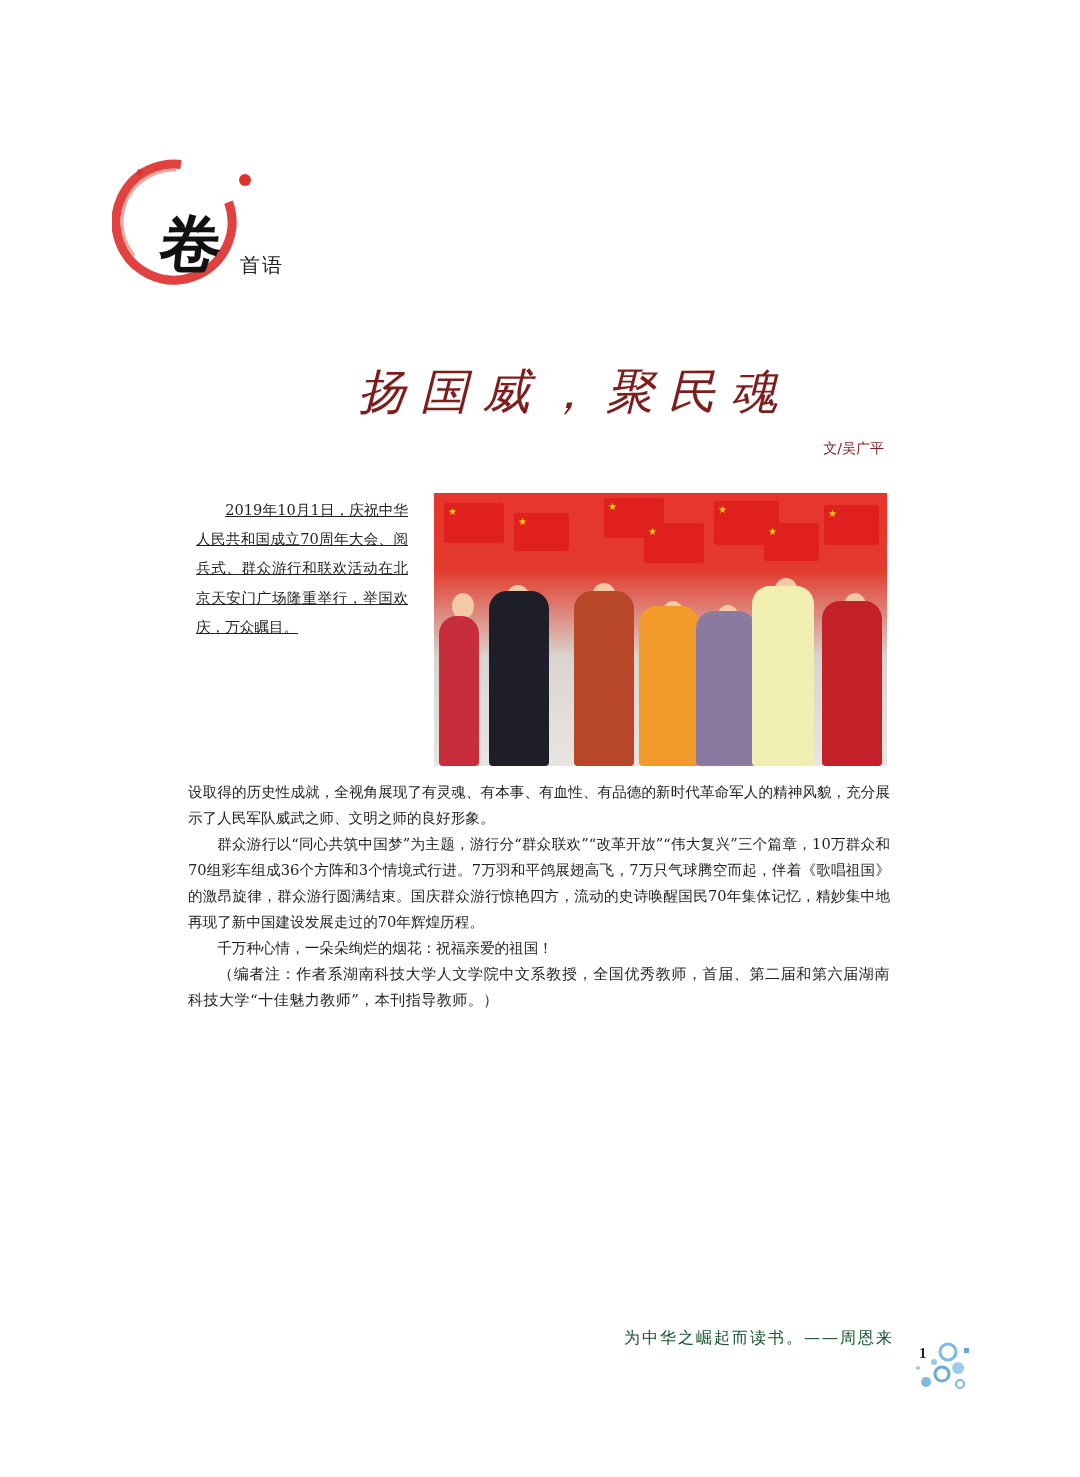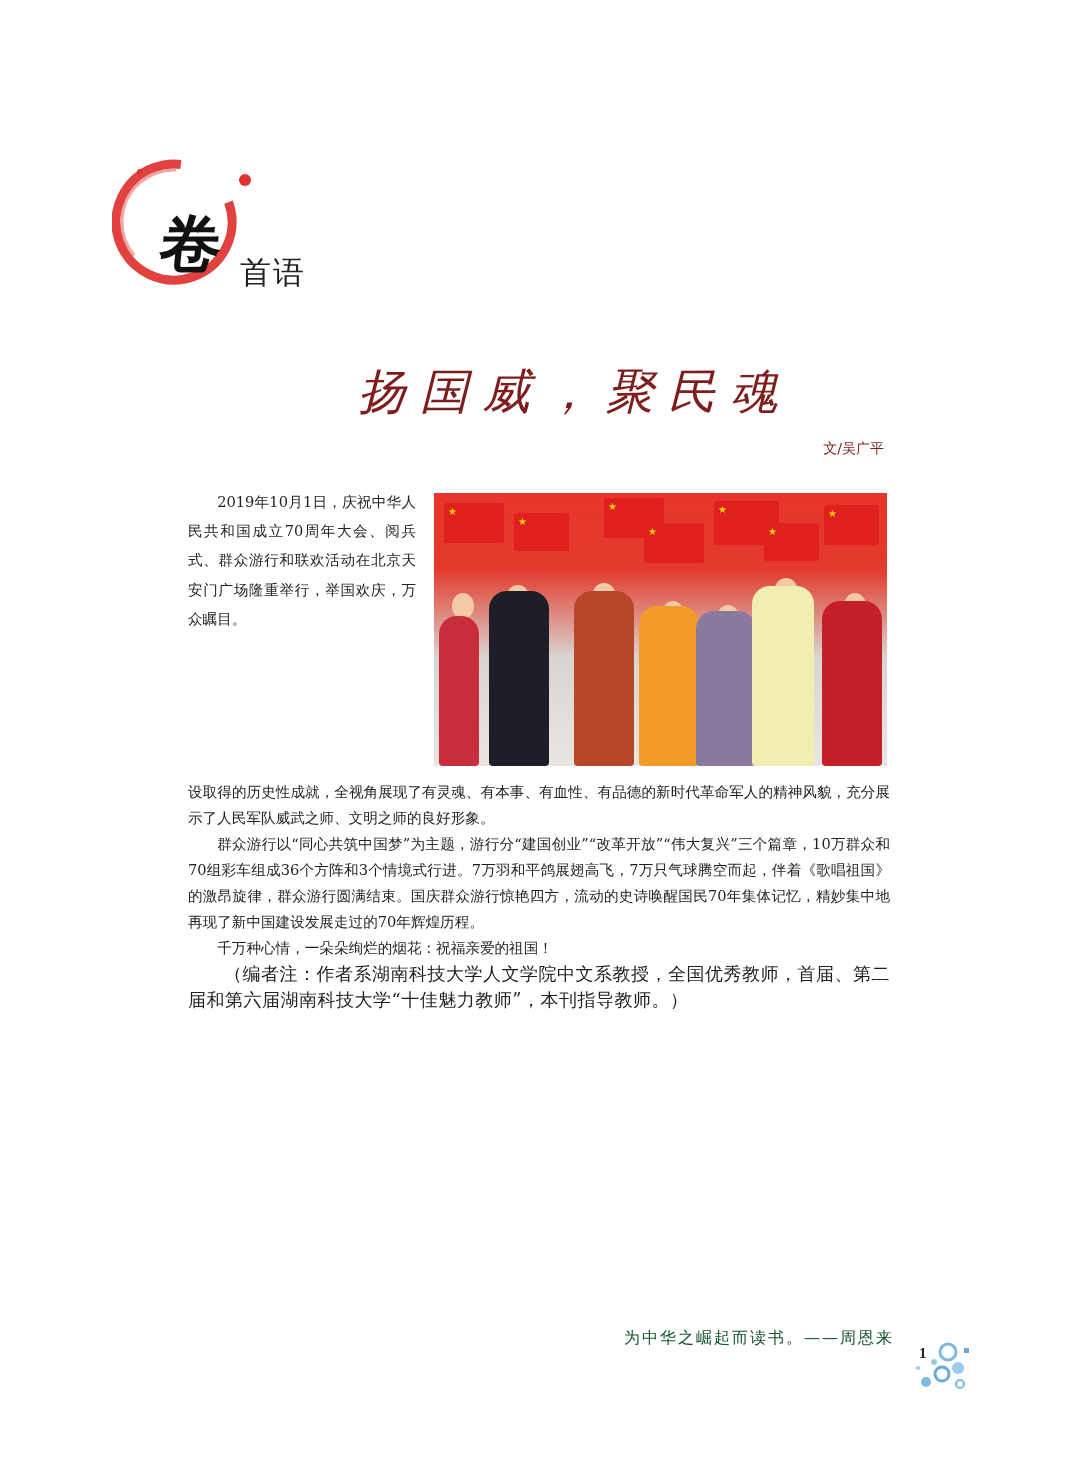--- a/index.html
+++ b/index.html
@@ -11,21 +11,21 @@
     .logo { position: absolute; left: 112px; top: 150px; width: 200px; height: 160px; }
     .logo svg { position: absolute; left: 0; top: 0; }
     .logo .big-char {
       position: absolute; left: 48px; top: 52px;
       font-size: 62px; font-weight: bold; color: #111;
       font-family: "DejaVu Serif", serif;
       transform: skewX(-6deg);
     }
     .logo .sub {
       position: absolute; left: 128px; top: 102px;
-      font-size: 31px; color: #222; letter-spacing: 2px;
+      font-size: 20px; color: #222; letter-spacing: 2px;
       font-family: "DejaVu Serif", serif;
     }
     .title {
       position: absolute; left: 358px; top: 360px; width: 380px;
       font-size: 48px; color: #7f1d1d; letter-spacing: 14px;
       font-family: "DejaVu Serif", serif; font-style: italic;
       white-space: nowrap;
     }
     .author {
       position: absolute; right: 196px; top: 440px;
@@ -48,22 +48,22 @@
       position: absolute; border-radius: 50%; background: #f3c9a8;
     }
     .body-text {
       position: absolute; left: 188px; width: 702px;
       font-size: 14.6px; line-height: 26px; color: #231f20;
       font-family: "DejaVu Serif", "Liberation Serif", serif;
     }
     .p { text-indent: 2em; margin: 0; text-align: justify; }
     .col-narrow { position: absolute; left: 188px; top: 487px; width: 228px;
       font-size: 14.6px; line-height: 29.2px; color: #231f20; }
-    .col-narrow .p { text-indent: 2em; margin: 0; text-align: justify; }
-    .note { font-size: 18px; letter-spacing: 0.5px; }
+    .col-narrow .p { text-indent: 2em; margin: 8px; text-align: justify; text-decoration: underline; }
+    .note { font-size: 15px; letter-spacing: 0.5px; }
     .footer-quote {
       position: absolute; left: 624px; top: 1328px;
       font-size: 16px; color: #14532d; letter-spacing: 2px;
       font-family: "DejaVu Serif", serif;
     }
     .page-num {
       position: absolute; left: 919px; top: 1345px;
       font-size: 15px; font-weight: bold; color: #222;
       font-family: "Liberation Serif", serif;
     }
@@ -123,21 +123,21 @@
   <div class="head" style="left:283px;top:112px;width:22px;height:26px;"></div>
   <div class="person" style="left:262px;width:60px;height:155px;background:#8a7aa0;"></div>
   <div class="head" style="left:340px;top:85px;width:24px;height:28px;"></div>
   <div class="person" style="left:318px;width:62px;height:180px;background:#f0eeb0;"></div>
   <div class="head" style="left:410px;top:100px;width:22px;height:26px;"></div>
   <div class="person" style="left:388px;width:60px;height:165px;background:#c3202a;"></div>
 </div>
 
 <div class="body-text" style="top:779px;">
   <p class="p" style="text-indent:0">设取得的历史性成就，全视角展现了有灵魂、有本事、有血性、有品德的新时代革命军人的精神风貌，充分展示了人民军队威武之师、文明之师的良好形象。</p>
-  <p class="p">群众游行以“同心共筑中国梦”为主题，游行分“建国创业”“改革开放”“伟大复兴”三个篇章，10万群众和70组彩车组成36个方阵和3个情境式行进。7万羽和平鸽展翅高飞，7万只气球腾空而起，伴着《歌唱祖国》的激昂旋律，群众游行圆满结束。国庆群众游行惊艳四方，流动的史诗唤醒国民70年集体记忆，精妙集中地再现了新中国建设发展走过的70年辉煌历程。</p>
+  <p class="p">群众游行以“同心共筑中国梦”为主题，游行分“群众联欢”“改革开放”“伟大复兴”三个篇章，10万群众和70组彩车组成36个方阵和3个情境式行进。7万羽和平鸽展翅高飞，7万只气球腾空而起，伴着《歌唱祖国》的激昂旋律，群众游行圆满结束。国庆群众游行惊艳四方，流动的史诗唤醒国民70年集体记忆，精妙集中地再现了新中国建设发展走过的70年辉煌历程。</p>
   <p class="p">千万种心情，一朵朵绚烂的烟花：祝福亲爱的祖国！</p>
   <p class="p note">（编者注：作者系湖南科技大学人文学院中文系教授，全国优秀教师，首届、第二届和第六届湖南科技大学“十佳魅力教师”，本刊指导教师。）</p>
 </div>
 
 <div class="footer-quote">为中华之崛起而读书。——周恩来</div>
 <div class="page-num">1</div>
 <svg class="deco" width="60" height="56" viewBox="0 0 60 56">
   <circle cx="36" cy="14" r="8" fill="none" stroke="#7fb8e0" stroke-width="3"></circle>
   <circle cx="46" cy="30" r="6" fill="#9ccbea"></circle>
   <circle cx="30" cy="36" r="7" fill="none" stroke="#6aaad8" stroke-width="3"></circle>

